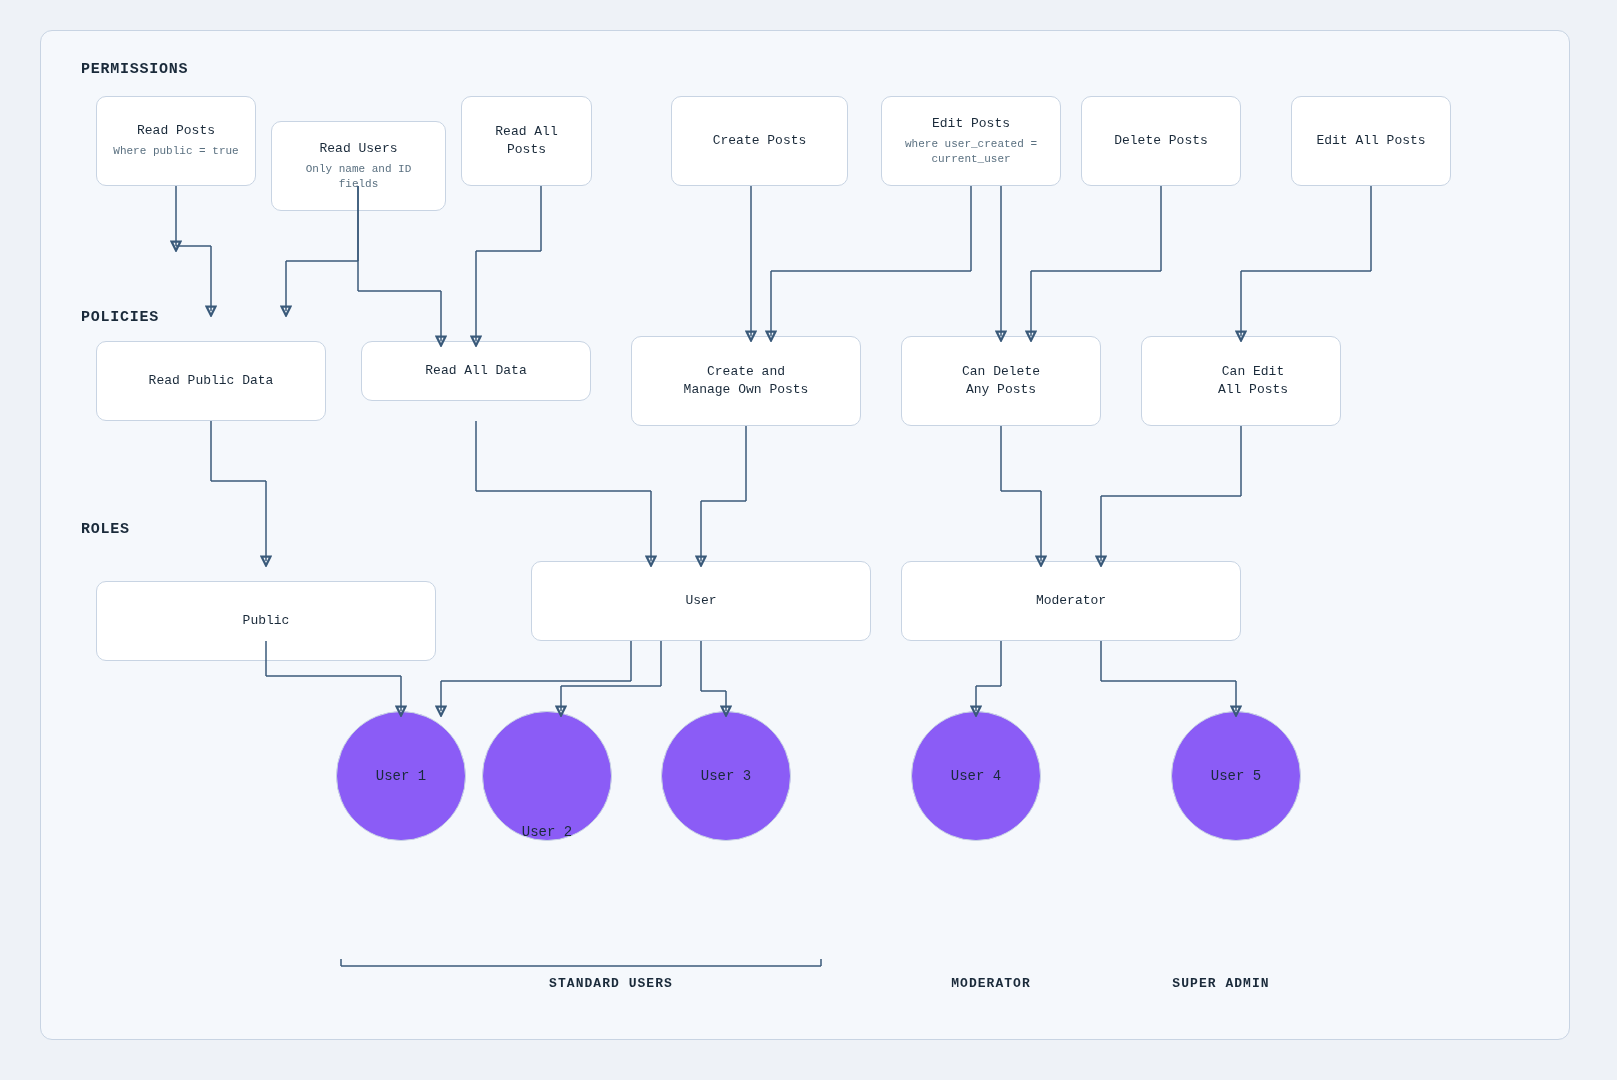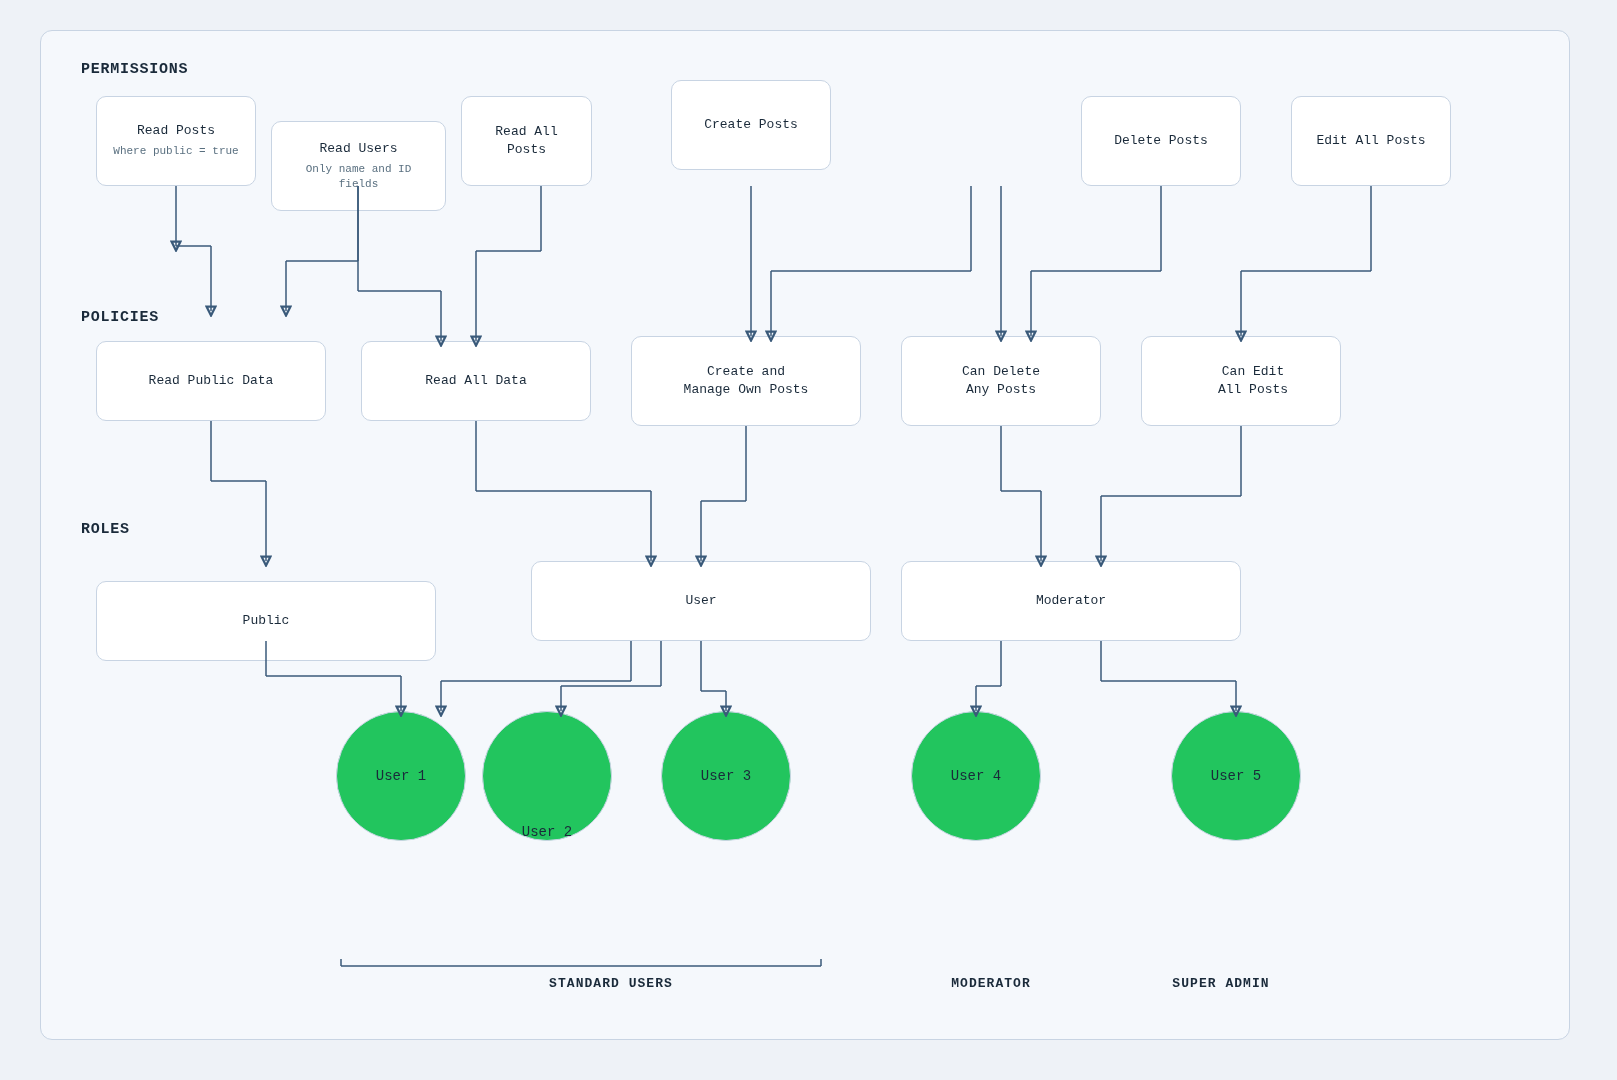--- a/index.html
+++ b/index.html
@@ -57,21 +57,21 @@
 
     .card .sub-text {
       font-size: 11px;
       color: #5a7080;
       margin-top: 4px;
     }
 
     
     .circle-node {
       position: absolute;
-      background: #22c55e;
+      background: #8b5cf6;
       border: 1.5px solid #c8d4e3;
       border-radius: 50%;
       display: flex;
       align-items: center;
       justify-content: center;
       font-size: 14px;
       color: #1a2a3a;
     }
 
     
@@ -117,38 +117,42 @@
 
     <div class="card" style="left: 230px; top: 65px; width: 175px; height: 90px; margin-top: 25px;">
       <span>Read Users</span>
       <span class="sub-text">Only name and ID fields</span>
     </div>
 
     <div class="card" style="left: 420px; top: 65px; width: 131px; height: 90px;">
       <span>Read All Posts</span>
     </div>
 
-    <div class="card" style="left: 630px; top: 49px; width: 160px; height: 90px;">
+    <div class="card" style="left: 630px; top: 65px; width: 177px; height: 90px;">
       <span>Create Posts</span>
     </div>
 
+    <div class="card" style="left: 840px; top: 65px; width: 180px; height: 90px;">
+      <span>Edit Posts</span>
+      <span class="sub-text">where user_created = current_user</span>
+    </div>
 
     <div class="card" style="left: 1040px; top: 65px; width: 160px; height: 90px;">
       <span>Delete Posts</span>
     </div>
 
     <div class="card" style="left: 1250px; top: 65px; width: 160px; height: 90px;">
       <span>Edit All Posts</span>
     </div>
 
     <div class="card" style="left: 55px; top: 310px; width: 230px; height: 80px;">
       <span>Read Public Data</span>
     </div>
 
-    <div class="card" style="left: 320px; top: 310px; width: 230px; height: 80px;">
+    <div class="card" style="left: 320px; top: 310px; width: 230px; height: 60px; border-radius: 11px;">
       <span>Read All Data</span>
     </div>
 
     <div class="card" style="left: 590px; top: 305px; width: 230px; height: 90px;">
       <span style="white-space: pre-line;">Create and
 Manage Own Posts</span>
     </div>
 
     <div class="card" style="left: 860px; top: 305px; width: 200px; height: 90px;">
       <span style="white-space: pre-line;">Can Delete

